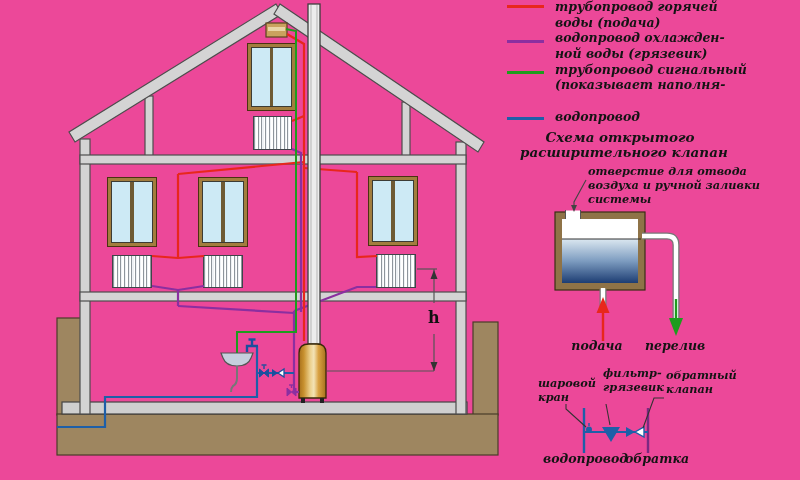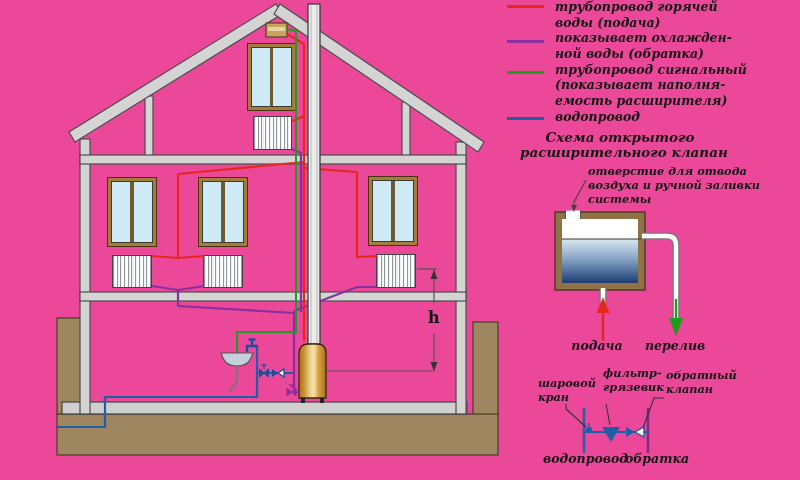--- a/index.html
+++ b/index.html
@@ -224,27 +224,26 @@
   <div class="swatch sw-hot" style="left:507px;top:4.5px"></div>
   <div class="swatch sw-ret" style="left:507px;top:39.5px"></div>
   <div class="swatch sw-sig" style="left:507px;top:70.5px"></div>
   <div class="swatch sw-wat" style="left:507px;top:116.5px"></div>
 
   <div class="txt leg" style="left:555px;top:-1px">
     <div>трубопровод горячей</div>
     <div>воды (подача)</div>
   </div>
   <div class="txt leg" style="left:555px;top:30px">
-    <div>показывает охлажден-</div>
-    <div>ной воды (обратка)</div>
+    <div>водопровод охлажден-</div>
+    <div>ной воды (грязевик)</div>
   </div>
   <div class="txt leg" style="left:555px;top:61.5px">
     <div>трубопровод сигнальный</div>
     <div>(показывает наполня-</div>
-    <div>емость расширителя)</div>
   </div>
   <div class="txt leg" style="left:555px;top:108.5px">
     <div>водопровод</div>
   </div>
 
   <div class="txt head center" style="left:520px;top:130px;width:200px">
     <div><span class="u">Схема открытого</span></div>
     <div><span class="u">расширительного клапан</span></div>
   </div>
 

